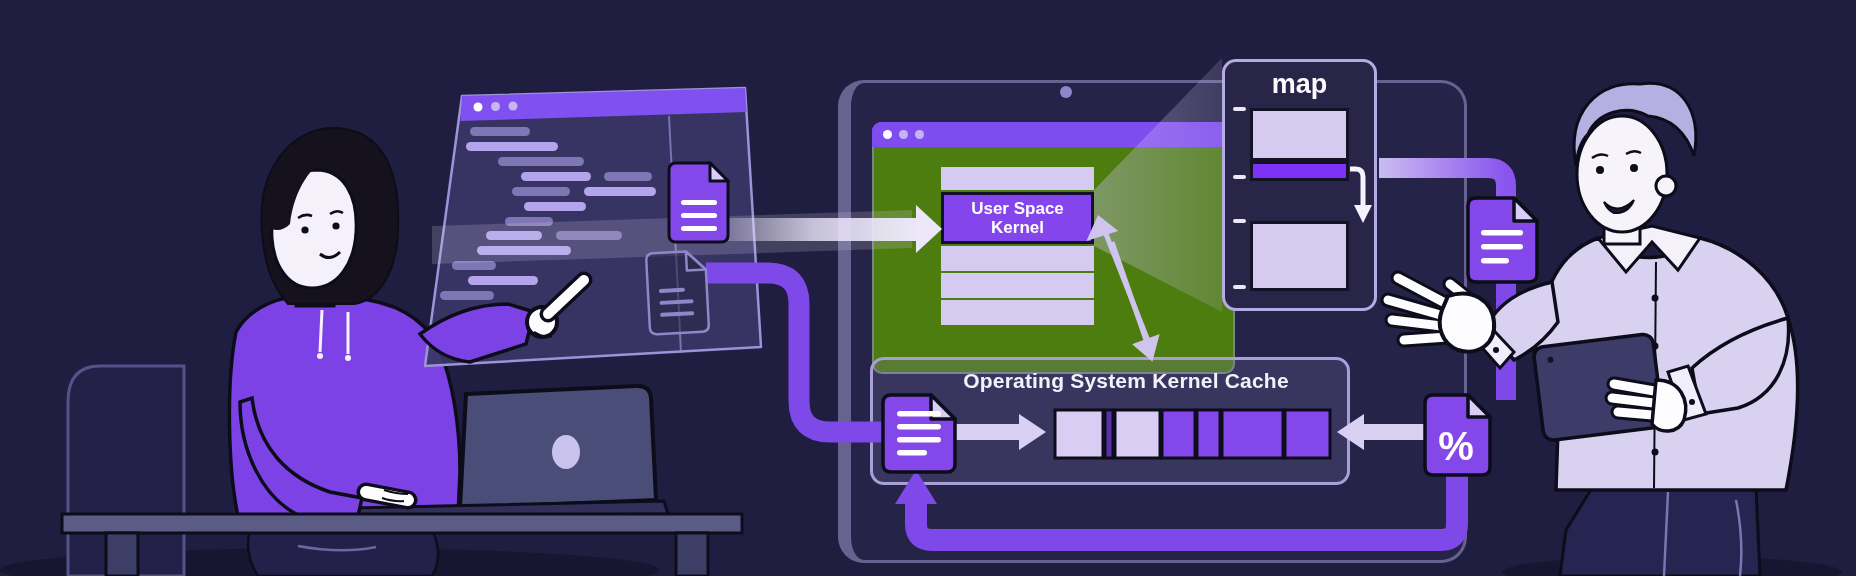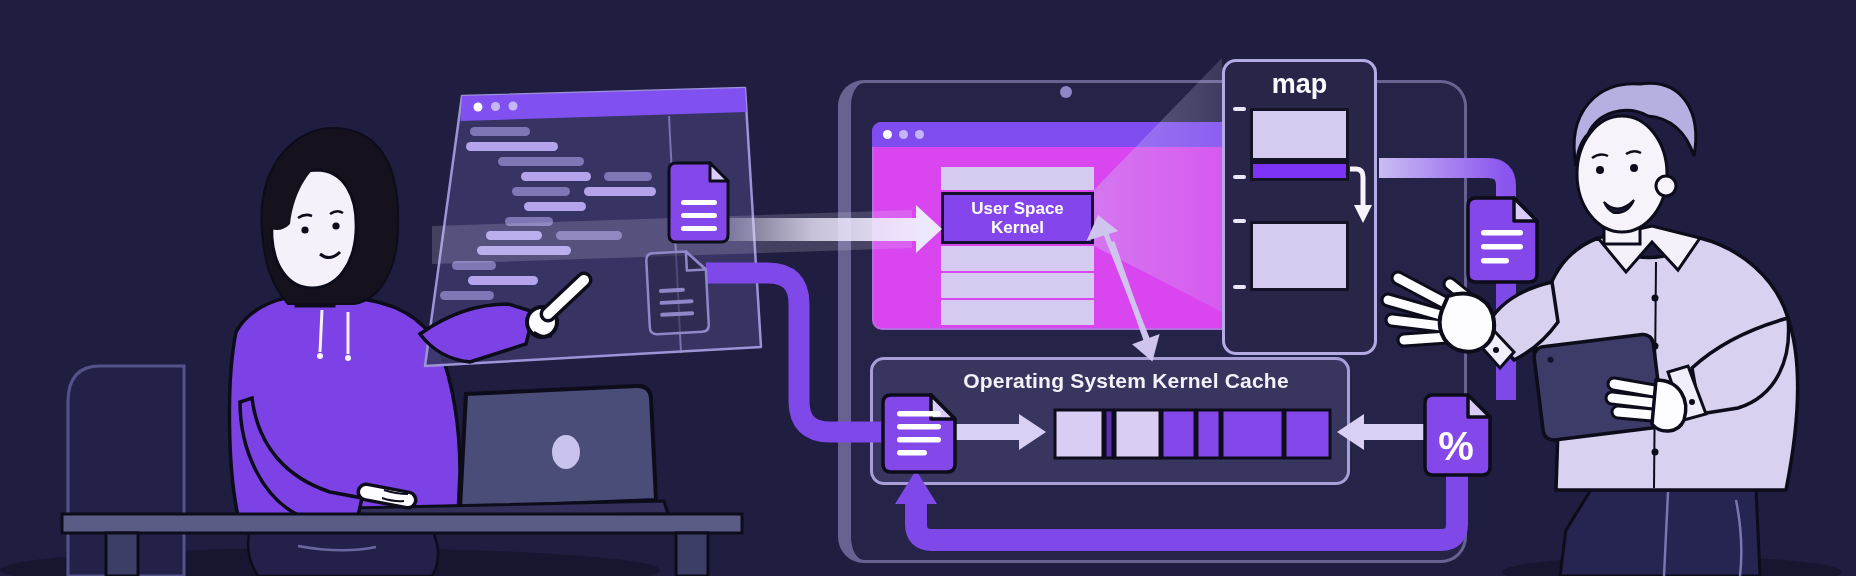--- a/index.html
+++ b/index.html
@@ -13,22 +13,22 @@
 
   
   #big-frame{
     left:838px;top:80px;width:613px;height:477px;
     border:3px solid rgba(158,152,205,.55);
     border-left-width:13px;border-radius:26px;
     background:rgba(122,115,182,.06);
   }
   
   #usm-window{
-    left:872px;top:122px;width:363px;height:208px;
-    background:#d946ef;border:2px solid rgba(150,142,210,.6);
+    left:872px;top:122px;width:363px;height:252px;
+    background:#4d7c0f;border:2px solid rgba(150,142,210,.6);
     border-radius:10px;box-sizing:border-box;
   }
   #usm-titlebar{
     position:absolute;left:-2px;top:-2px;width:363px;height:25px;
     background:#7f4cf0;border-radius:9px 9px 0 0;
   }
   .win-dot{position:absolute;top:8px;width:9px;height:9px;border-radius:50%;}
   #usm-stack{position:absolute;left:67px;top:43px;width:153px;}
   .mem-row{height:25px;background:#d5cbf1;margin-bottom:2px;}
   .mem-row.first{height:23px;}
@@ -42,21 +42,21 @@
     left:870px;top:357px;width:480px;height:128px;box-sizing:border-box;
     border:3px solid #a89fd9;border-radius:14px;
     background:rgba(136,126,196,.20);
   }
   #kernel-title{
     margin-top:9px;text-align:center;color:#f4f1fb;
     font-size:21px;font-weight:700;letter-spacing:.2px;margin-left:32px;
   }
   
   #map-panel{
-    left:1222px;top:59px;width:155px;height:296px;box-sizing:border-box;
+    left:1222px;top:59px;width:155px;height:252px;box-sizing:border-box;
     background:#282549;border:3px solid #b4abe4;border-radius:14px;
   }
   #map-title{
     margin-top:7px;text-align:center;color:#fbfafe;
     font-size:27px;font-weight:700;
   }
   .map-tick{position:absolute;left:8px;width:13px;height:4px;border-radius:2px;background:#ece7f8;}
   .map-block{position:absolute;left:25px;width:99px;box-sizing:border-box;border:3px solid #141226;}
 </style>
 </head>

